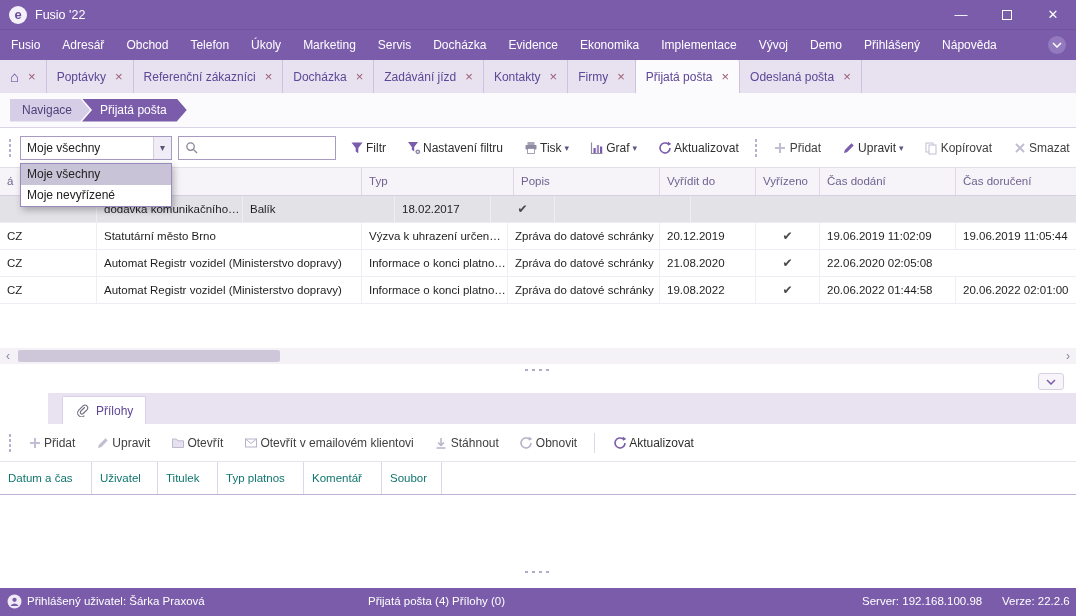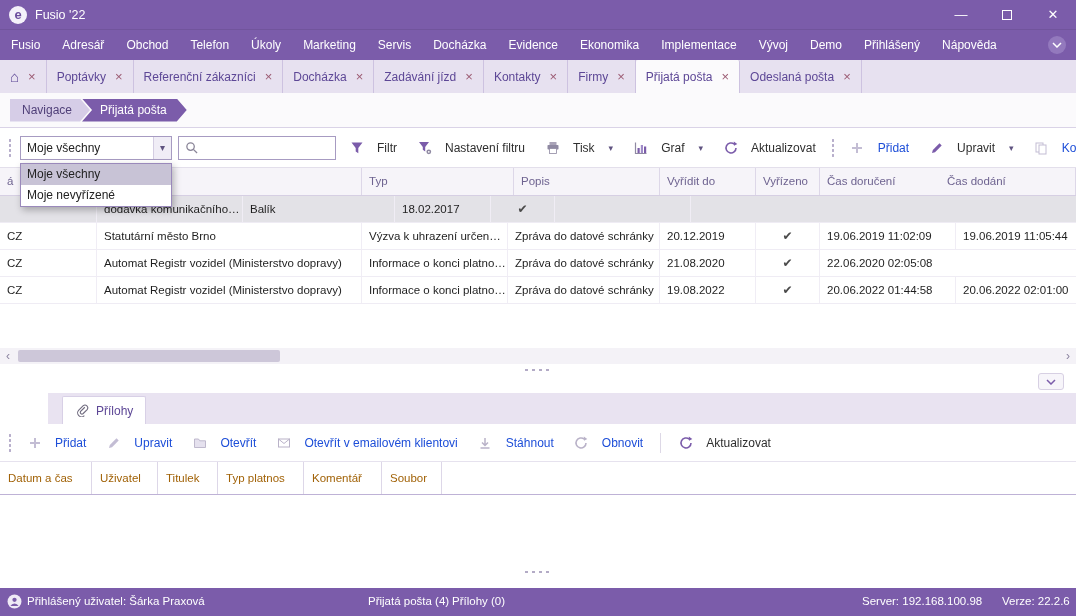--- a/index.html
+++ b/index.html
@@ -34,23 +34,23 @@
     clip-path:polygon(0 0, calc(100% - 10px) 0, 100% 50%, calc(100% - 10px) 100%, 0 100%, 10px 50%); font-size:12px; }
 
   
   .toolbar { height:40px; background:#fff; border-bottom:1px solid #e3dfeb; display:flex; align-items:center; gap:6px; padding:0 6px; }
   .grip { width:4px; height:20px; flex:none; background-image:radial-gradient(circle,#b7aecb 1.1px,transparent 1.4px); background-size:4px 5px; background-repeat:repeat-y; margin:0 2px; }
   .combo { width:152px; height:24px; border:1px solid #a79bc2; display:flex; align-items:center; background:#fff; flex:none; }
   .combo-value { flex:1; padding-left:6px; font-size:12px; color:#222; white-space:nowrap; overflow:hidden; }
   .combo-arrow { width:18px; height:100%; background:#f0edf6; border-left:1px solid #d4cde2; display:flex; align-items:center; justify-content:center; color:#5f5380; font-size:10px; }
   .searchbox { width:158px; height:24px; border:1px solid #a79bc2; display:flex; align-items:center; background:#fff; padding-left:5px; gap:5px; flex:none; }
   .searchbox input { border:none; outline:none; flex:1; min-width:0; font:inherit; }
-  .tbtn { display:flex; align-items:center; gap:13px; padding:0 7px; height:26px; color:#2f2f2f; font-size:12px; white-space:nowrap; }
+  .tbtn { display:flex; align-items:center; gap:2px; padding:0 7px; height:26px; color:#2f2f2f; font-size:12px; white-space:nowrap; }
   .tbtn .caret { font-size:9px; color:#5f5380; margin-left:1px; }
-  .tbtn.disabled { color:#1d4ed8; }
+  .tbtn.disabled { color:#404040; }
   .icon { display:inline-flex; align-items:center; justify-content:center; width:15px; height:15px; flex:none; }
   .vsep { width:1px; height:20px; background:#ddd8e6; margin:0 4px; flex:none; }
 
   
   .combo-popup { position:absolute; left:20px; top:163px; width:152px; background:#fff; border:1px solid #9a89bb; box-shadow:2px 3px 7px rgba(0,0,0,.28); z-index:60; }
   .combo-item { height:21px; line-height:21px; padding-left:6px; font-size:12px; color:#222; }
   .combo-item.selected { background:#c8c3d6; }
 
   
   .grid-header { height:28px; display:flex; background:#f6f4f9; border-bottom:1px solid #d6cfe3; color:#6e6390; }
@@ -72,21 +72,21 @@
   
   .splitter { height:29px; background:#fff; position:relative; }
   .dots-h { position:absolute; left:50%; top:4px; transform:translateX(-50%); width:30px; height:4px;
     background-image:radial-gradient(circle,#b3abc6 1.2px,transparent 1.5px); background-size:7px 4px; background-repeat:repeat-x; }
   .collapse-btn { position:absolute; right:12px; top:9px; width:26px; height:17px; border:1px solid #d7d0e3; background:#f7f5fa; border-radius:3px; display:flex; align-items:center; justify-content:center; }
 
   
   .att-strip { height:31px; background:#e9e3f1; display:flex; align-items:flex-end; padding-left:14px;margin-left:48px; }
   .att-tab { height:28px; background:#fff; display:flex; align-items:center; gap:6px; padding:0 12px; color:#5d4796; border:1px solid #d8d0e6; border-bottom:none; border-top-left-radius:2px; border-top-right-radius:2px; font-size:12px; }
   .att-toolbar { height:38px; background:#fff; border-bottom:1px solid #e6e2ee; display:flex; align-items:center; gap:6px; padding:0 6px; }
-  .att-header { height:33px; display:flex; background:#fff; border-bottom:1px solid #beb2d6; color:#a16207; }
+  .att-header { height:33px; display:flex; background:#fff; border-bottom:1px solid #beb2d6; color:#0f766e; }
   .ah { line-height:32px; padding-left:8px; border-right:1px solid #ddd7e8; font-size:11.5px; white-space:nowrap; }
   .a1{width:92px;flex:none}.a2{width:66px;flex:none}.a3{width:60px;flex:none}.a4{width:86px;flex:none}.a5{width:78px;flex:none}.a6{width:60px;flex:none}.a7{flex:1;border-right:none}
   .att-empty { flex:1; background:#fff; position:relative; }
   .dots-bottom { position:absolute; left:50%; bottom:14px; transform:translateX(-50%); width:30px; height:4px;
     background-image:radial-gradient(circle,#b3abc6 1.2px,transparent 1.5px); background-size:7px 4px; background-repeat:repeat-x; }
 
   
   .statusbar { height:28px; background:#7b5caa; color:#fff; position:relative; font-size:11.5px; flex:none; }
   .sb-user-icon { position:absolute; left:7px; top:6px; }
   .sb-user { position:absolute; left:27px; top:7px; }
@@ -283,22 +283,22 @@
     </div>
   </div>
 
   <div class="grid-header">
     <div class="gh w1">á</div>
     <div class="gh w2"></div>
     <div class="gh w4">Typ</div>
     <div class="gh w3">Popis</div>
     <div class="gh w5">Vyřídit do</div>
     <div class="gh w6">Vyřízeno</div>
+    <div class="gh w7">Čas dodání</div>
     <div class="gh w8">Čas doručení</div>
-    <div class="gh w7">Čas dodání</div>
   </div>
 
   <div>
     <div class="grid-row selected">
       <div class="cell w1"></div>
       <div class="cell w3">dodávka komunikačního s...</div>
       <div class="cell w4">Balík</div>
       <div class="cell w5">18.02.2017</div>
       <div class="cell w6 check">✔</div>
       <div class="cell w7"></div>

